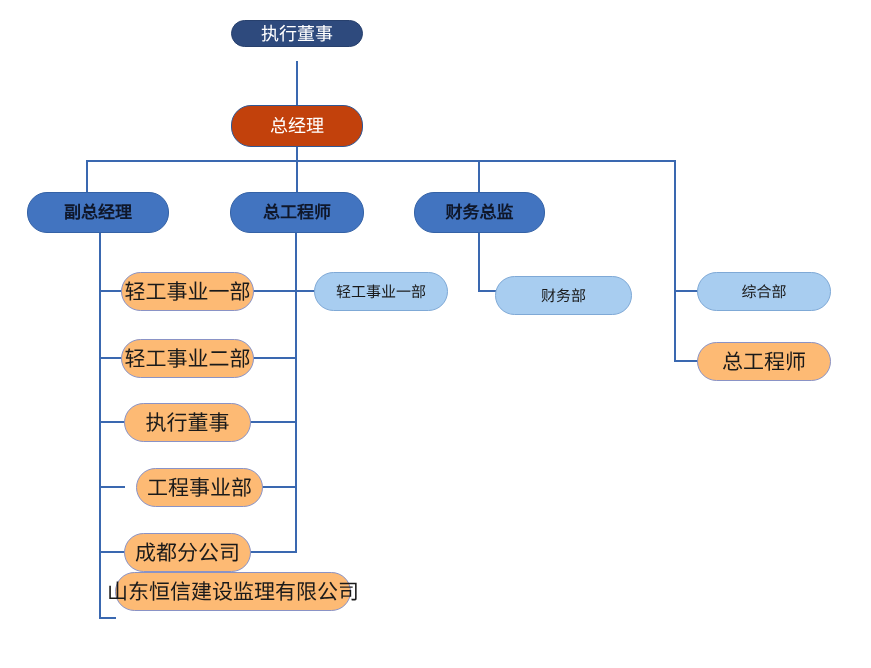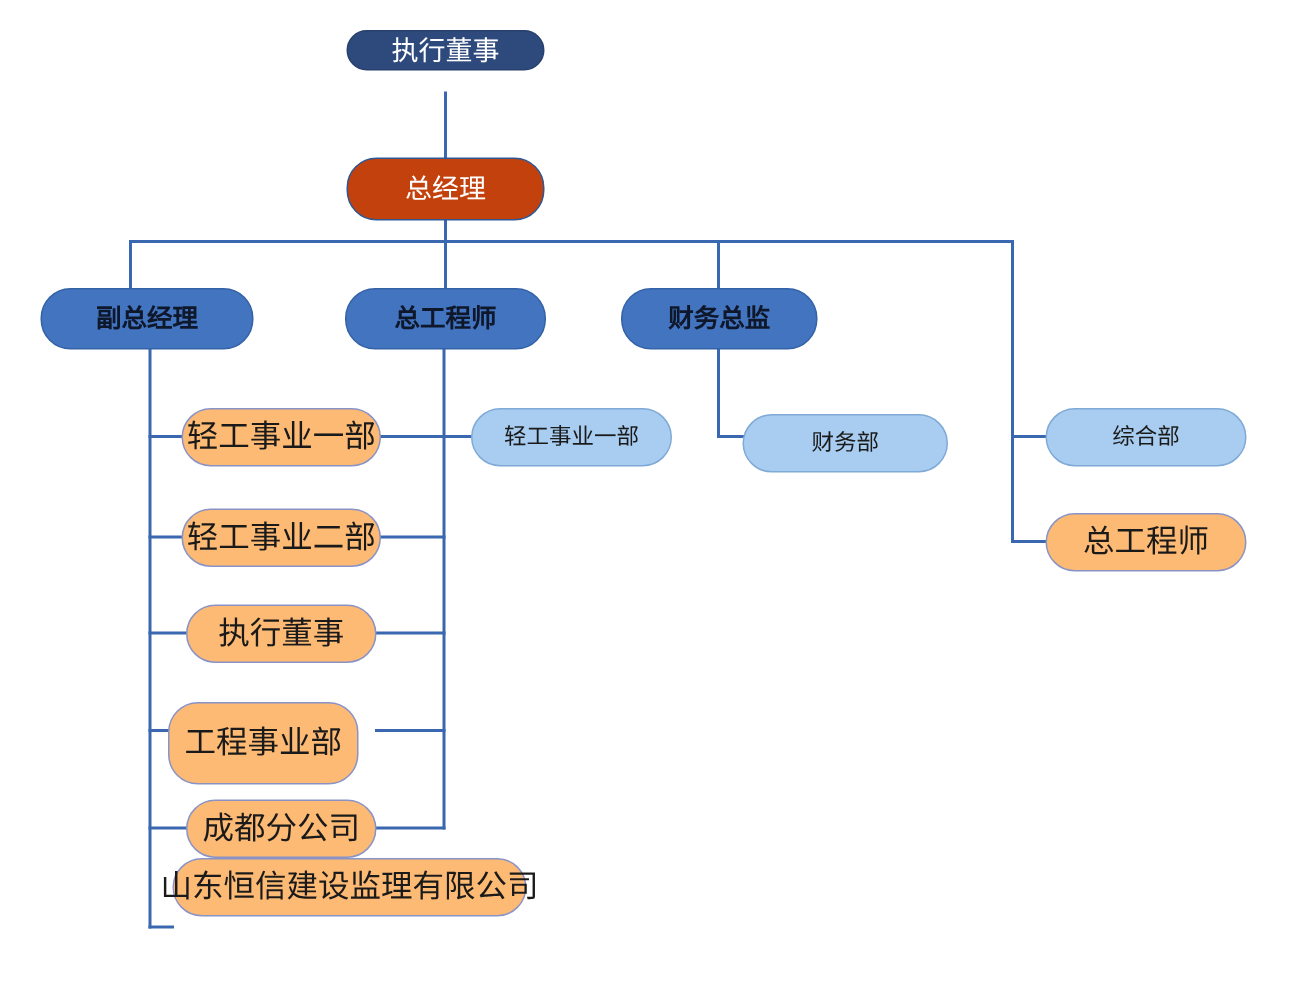--- a/index.html
+++ b/index.html
@@ -141,21 +141,21 @@
       </div>
       <div class="node lvl-dept-lav" style="left: 121px; top: 339px; width: 133px; height: 39px;">
         <span class="node-label">轻工事业二部</span>
       </div>
       <div class="node lvl-dept-lav" style="left: 697px; top: 342px; width: 134px; height: 39px;">
         <span class="node-label">总工程师</span>
       </div>
       <div class="node lvl-dept-lav" style="left: 124px; top: 403px; width: 127px; height: 39px;">
         <span class="node-label">执行董事</span>
       </div>
-      <div class="node lvl-dept-lav" style="left: 112px; top: 468px; width: 127px; height: 55px;">
+      <div class="node lvl-dept-lav" style="left: 136px; top: 468px; width: 127px; height: 39px;">
         <span class="node-label">工程事业部</span>
       </div>
       <div class="node lvl-dept-lav" style="left: 124px; top: 533px; width: 127px; height: 39px; text-align: right;">
         <span class="node-label">成都分公司</span>
       </div>
       <div class="node lvl-dept-lav" style="left: 115px; top: 572px; width: 236px; height: 39px;">
         <span class="node-label">山东恒信建设监理有限公司</span>
       </div>
     </div>
 

